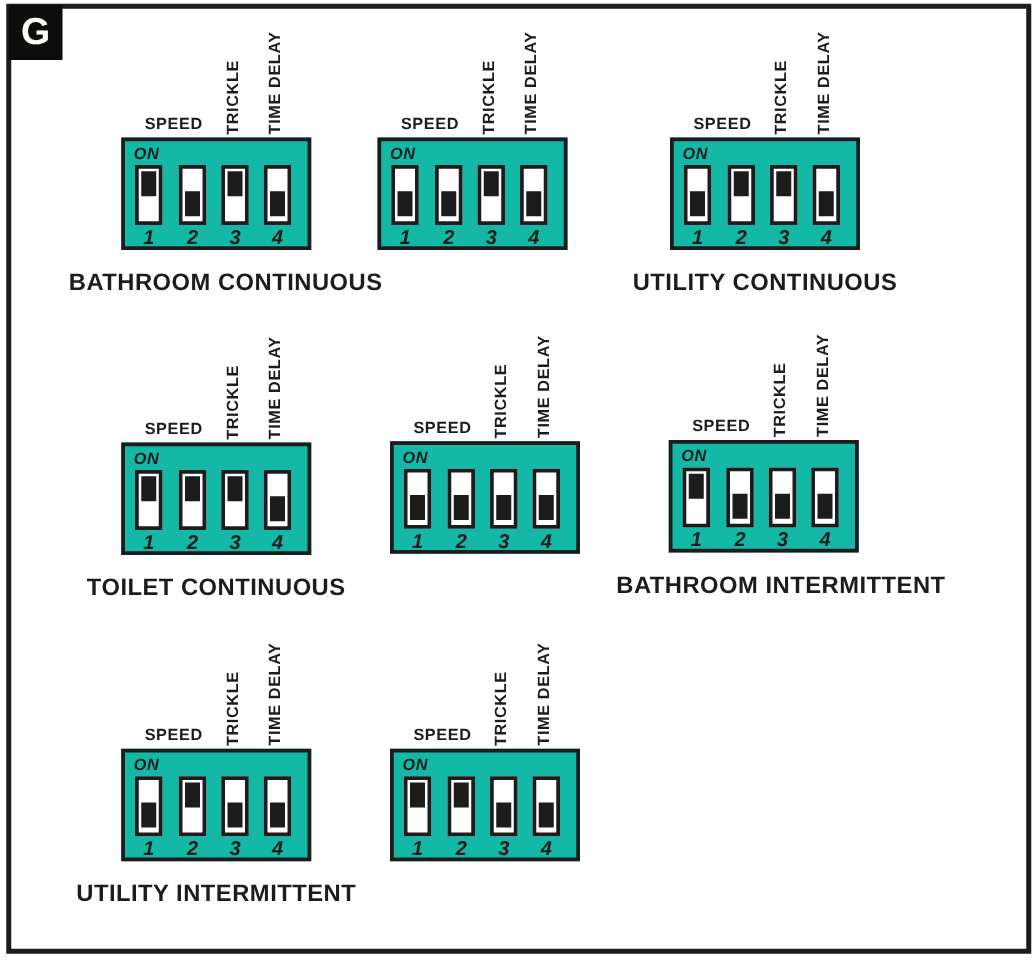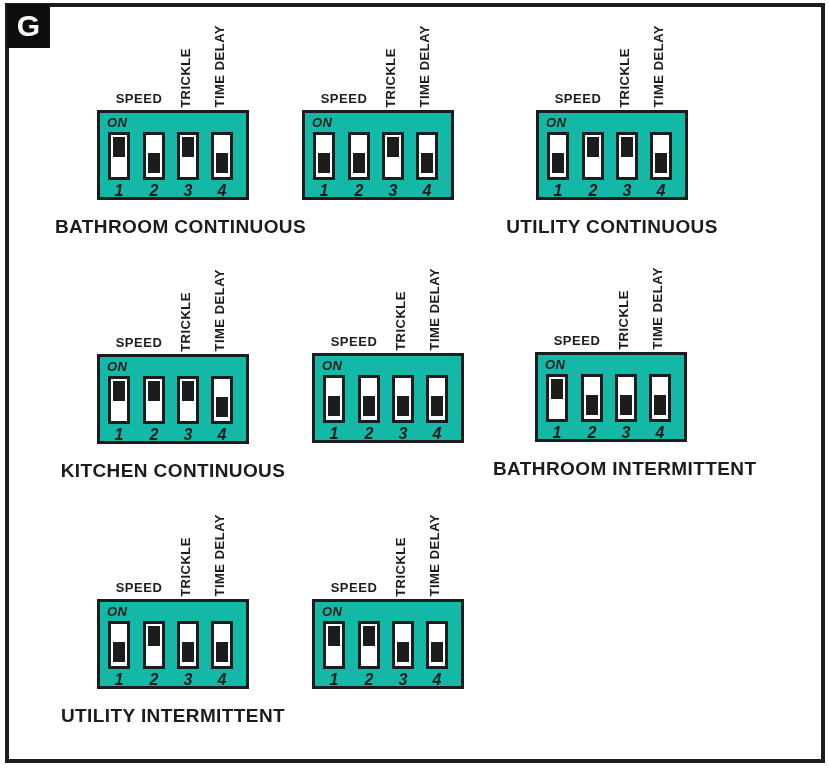--- a/index.html
+++ b/index.html
@@ -229,21 +229,21 @@
           <div class="block"></div>
         </div>
       <div class="dip d4 down">
           <div class="block"></div>
         </div>
       <div class="num n1">1</div>
       <div class="num n2">2</div>
       <div class="num n3">3</div>
       <div class="num n4">4</div>
     </div>
-    <div class="caption">KITCHEN CONTINUOUS</div>
+    <div class="caption">TOILET CONTINUOUS</div>
   </div>
 
   <div class="panel pos-r1c1">
     <div class="lbl-speed">SPEED</div>
     <div class="lbl-vert lbl-trickle">TRICKLE</div>
     <div class="lbl-vert lbl-delay">TIME DELAY</div>
     <div class="box">
       <div class="on-lbl">ON</div>
       <div class="dip d1 down">
           <div class="block"></div>

